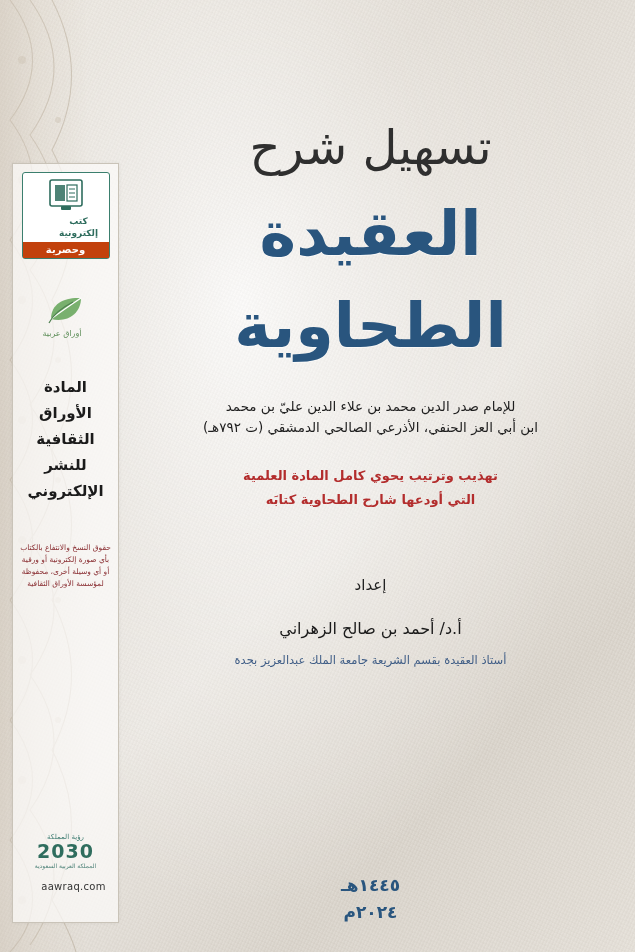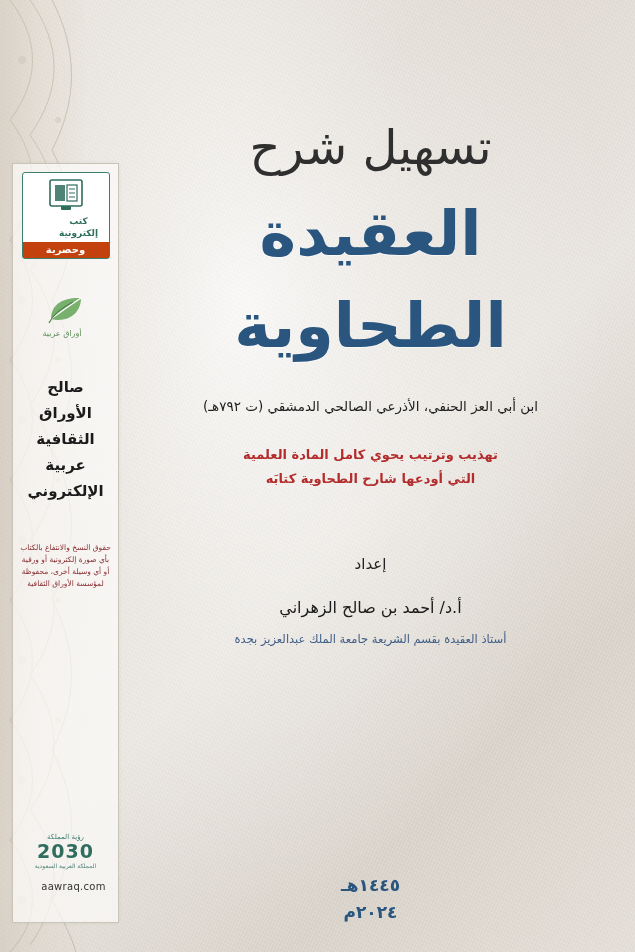--- a/index.html
+++ b/index.html
@@ -303,24 +303,24 @@
     <div class="awraq-logo">
       <svg class="leaf" width="46" height="34" viewBox="0 0 46 34">
         <path d="M8,26 C8,10 22,4 38,5 C38,21 24,30 8,26 Z" fill="#6aa85f" opacity="0.9"></path>
         <path d="M8,26 C16,20 26,13 38,5" stroke="#ffffff" stroke-width="1.4" fill="none"></path>
         <path d="M6,30 C10,22 18,15 30,9" stroke="#4f8050" stroke-width="1.2" fill="none"></path>
       </svg>
       <div class="sub">أوراق عربية</div>
     </div>
 
     <div class="publisher-name">
-      <div>صالح</div>
+      <div>المادة</div>
       <div>الأوراق</div>
       <div>الثقافية</div>
-      <div>عربية</div>
+      <div>للنشر</div>
       <div>الإلكتروني</div>
     </div>
 
     <div class="rights-note">
       <div>حقوق النسخ والانتفاع بالكتاب</div>
       <div>بأي صورة إلكترونية أو ورقية</div>
       <div>أو أي وسيلة أخرى، محفوظة</div>
       <div>لمؤسسة الأوراق الثقافية</div>
     </div>
 
@@ -330,20 +330,21 @@
       <div class="v-sub">المملكة العربية السعودية</div>
       <div class="v-site">aawraq.com</div>
     </div>
   </div>
 
   <div class="main">
     <div class="t-sahil">تسهيل شرح</div>
     <div class="t-main">العقيدة الطحاوية</div>
 
     <div class="t-author">
+      <div>للإمام صدر الدين محمد بن علاء الدين عليّ بن محمد</div>
       <div>ابن أبي العز الحنفي، الأذرعي الصالحي الدمشقي (ت ٧٩٢هـ)</div>
     </div>
 
     <div class="t-red">
       <div>تهذيب وترتيب يحوي كامل المادة العلمية</div>
       <div>التي أودعها شارح الطحاوية كتابَه</div>
     </div>
 
     <div class="t-prep-label">إعداد</div>
     <div class="t-prep-name">أ.د/ أحمد بن صالح الزهراني</div>

